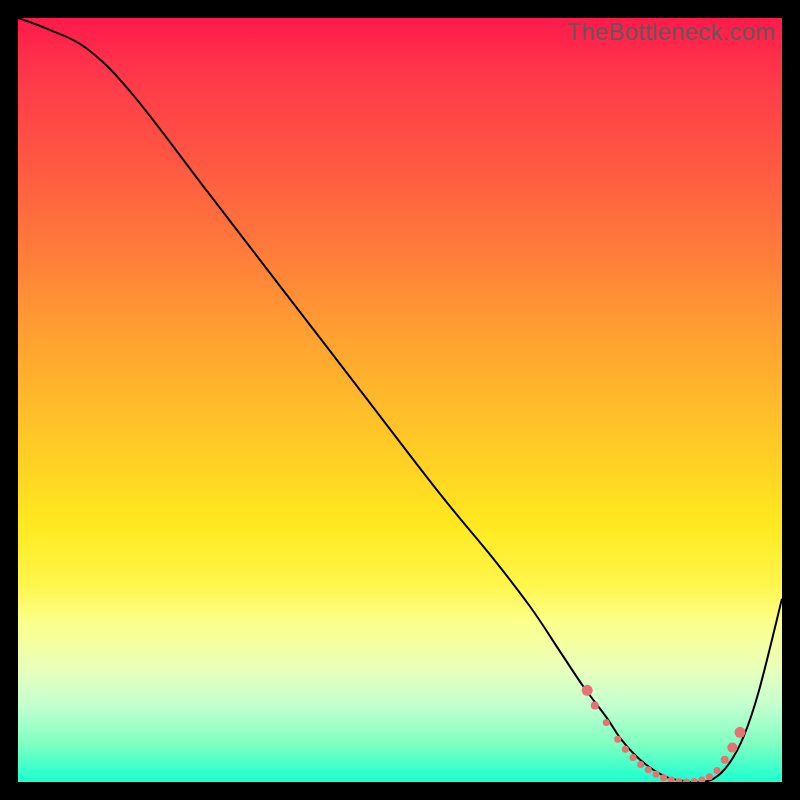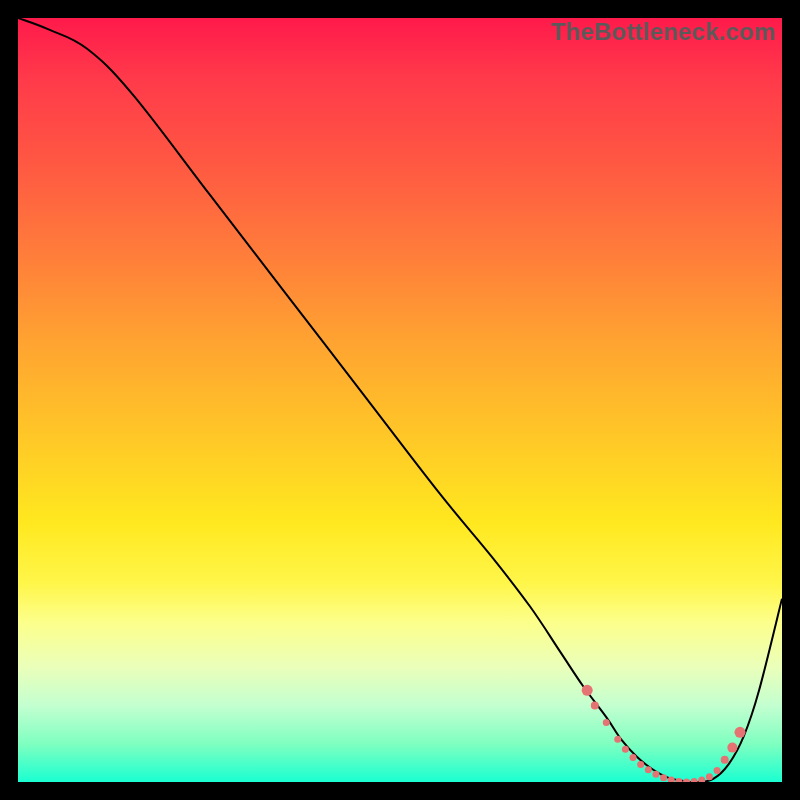--- a/index.html
+++ b/index.html
@@ -39,21 +39,21 @@
       #c3ffd0 90%,
       #7fffc0 95%,
       #1affd1 100%
     );
   }
   .watermark {
     position: absolute;
     top: 0px;
     right: 6px;
     font-size: 24px;
-    font-weight: 700;
+    font-weight: 400;
     color: #5a5a5a;
     letter-spacing: 0.2px;
     user-select: none;
     text-align: center;
   }
   svg.curve {
     position: absolute;
     left: 0;
     top: 0;
     width: 764px;

